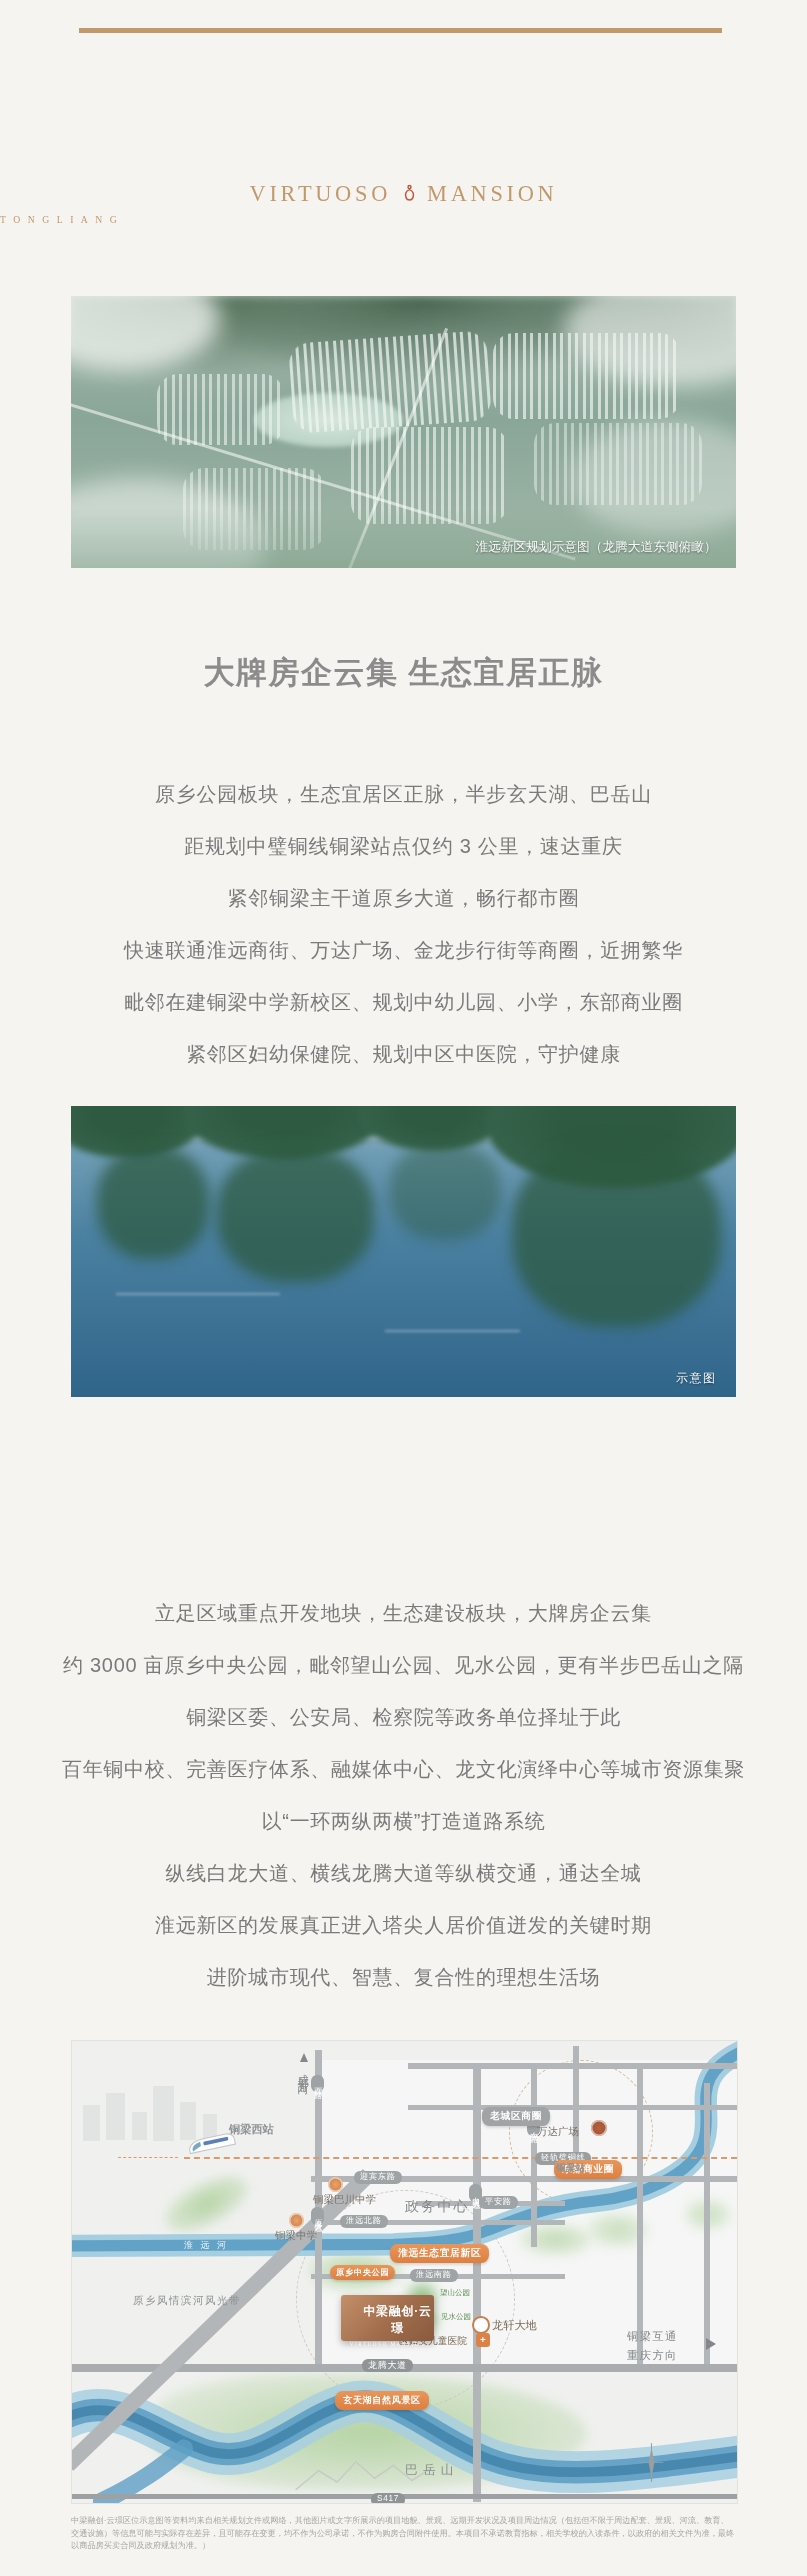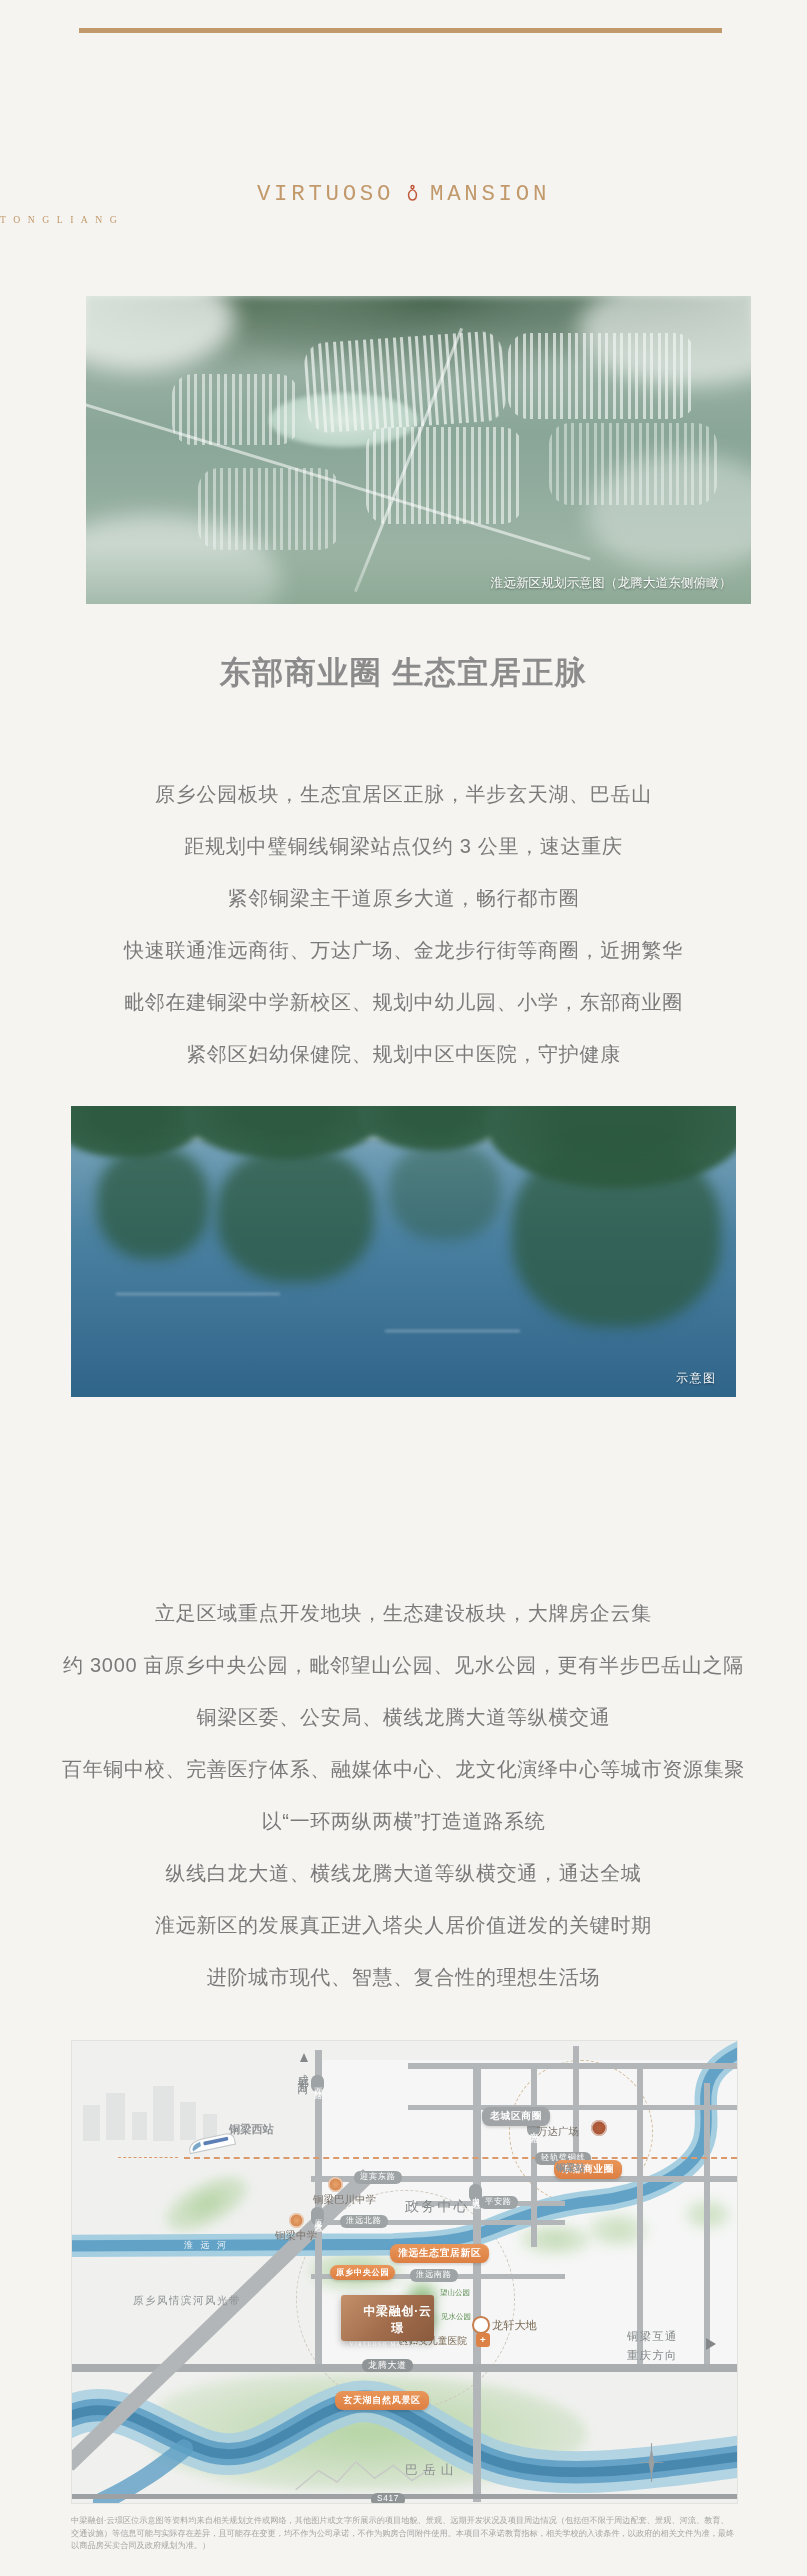--- a/index.html
+++ b/index.html
@@ -4,21 +4,21 @@
 <style>
   html,body{margin:0;padding:0;background:#e9e8e5;}
   .canvas{position:relative;width:807px;height:2576px;margin:0 auto;background:#f5f4f1;
           font-family:"Liberation Sans",sans-serif;overflow:hidden;}
   
   .top-rule{position:absolute;left:79px;top:28px;width:643px;height:4.5px;background:#c2996b;}
   .main-title{position:absolute;left:0;right:0;top:91px;text-align:center;
     font-family:"Liberation Serif",serif;font-weight:700;font-size:57px;color:#2e8875;
     letter-spacing:4.5px;word-spacing:19.4px;}
   .logo-row{position:absolute;left:0;right:0;top:181px;display:flex;justify-content:center;align-items:center;gap:10.5px;
-    font-family:Liberation Mono, monospace;font-size:22.4px;color:#c2996b;letter-spacing:3.7px;}
+    font-family:Liberation Serif, serif;font-size:22.4px;color:#c2996b;letter-spacing:3.7px;}
   .logo-sub{position:absolute;left:0;right:0;top:214px;
     font-family:"Liberation Serif",serif;font-size:9.7px;letter-spacing:7.5px;color:#c2996b;}
   
   .photo{position:absolute;overflow:hidden;}
   .photo .cap{position:absolute;z-index:9;color:rgba(255,255,255,.96);text-shadow:0 0.7px 2.2px rgba(0,0,0,.45);}
   
   .hero-base{position:absolute;inset:0;background:linear-gradient(180deg,#b6c7bd 0%,#9db3a6 16%,#89a698 45%,#97b0a1 75%,#a8bcab 100%);}
   .h-mount{position:absolute;left:0;right:0;top:0;height:97px;filter:blur(4.5px);
     background:radial-gradient(55% 120% at 18% 0%,#4c6a52 0%,rgba(76,106,82,0) 70%),
                radial-gradient(48% 120% at 52% 0%,#41604a 0%,rgba(65,96,74,0) 75%),
@@ -79,41 +79,41 @@
     <span>VIRTUOSO</span>
     <span style="display:inline-flex;">
       <svg width="15" height="21" viewBox="0 0 20 28">
           <path d="M10 2 C12.6 2 12.6 6 10 6.8 C7.4 6 7.4 2 10 2 Z M10 7.5 C15 9 16.5 14 14.5 18.5 C12.8 22.3 7.2 22.3 5.5 18.5 C3.5 14 5 9 10 7.5 Z" fill="none" stroke="#c0583a" stroke-width="2"></path>
         </svg>
     </span>
     <span>MANSION</span>
   </div>
   <div class="logo-sub">TONGLIANG</div>
 
-  <div class="photo" style="left:71px;top:296px;width:665px;height:308px;margin-left:15px;">
+  <div class="photo" style="left:71px;top:296px;width:665px;height:272px;">
     <div class="hero-base"></div>
     <div class="h-mount"></div>
     <div class="cloud" style="left:-45px;top:-30px;width:194px;height:105px;"></div>
     <div class="cloud" style="right:-52px;top:-22.4px;width:224px;height:112px;opacity:.8;"></div>
     <div class="cloud" style="left:-60px;bottom:-45px;width:254px;height:135px;opacity:.7;"></div>
     <div class="cloud" style="right:-30px;bottom:30px;width:194px;height:120px;opacity:.5;"></div>
     <div class="h-lake" style="left:183px;top:97px;width:149px;height:54px;"></div>
     <div class="towers" style="left:220px;top:41px;width:198px;height:90px;transform:rotate(-4deg);opacity:.85;"></div>
     <div class="towers" style="left:422px;top:37px;width:187px;height:86px;opacity:.8;"></div>
     <div class="towers" style="left:86px;top:78px;width:127px;height:71px;opacity:.7;"></div>
     <div class="towers" style="left:463px;top:127px;width:168px;height:82px;opacity:.55;"></div>
     <div class="towers" style="left:280px;top:131px;width:157px;height:97px;opacity:.75;"></div>
     <div class="towers" style="left:112px;top:172px;width:142px;height:82px;opacity:.6;"></div>
     <div class="h-road" style="left:-22.4px;top:183px;width:538px;height:3px;transform:rotate(17deg);"></div>
     <div class="h-road" style="left:321px;top:22.4px;width:3px;height:284px;transform:rotate(22deg);"></div>
     <div class="h-foot"></div>
     <div class="cap" style="right:19.4px;bottom:12px;font-size:12.7px;">淮远新区规划示意图（龙腾大道东侧俯瞰）</div>
   </div>
 
-  <div class="sec-title" style="top:652px;">东部商业圈 生态宜居正脉</div>
+  <div class="sec-title" style="top:652px;">大牌房企云集 生态宜居正脉</div>
   <div class="para" style="top:768px;">
     <div>原乡公园板块，生态宜居区正脉，半步玄天湖、巴岳山</div>
     <div>距规划中璧铜线铜梁站点仅约 3 公里，速达重庆</div>
     <div>紧邻铜梁主干道原乡大道，畅行都市圈</div>
     <div>快速联通淮远商街、万达广场、金龙步行街等商圈，近拥繁华</div>
     <div>毗邻在建铜梁中学新校区、规划中幼儿园、小学，东部商业圈</div>
     <div>紧邻区妇幼保健院、规划中区中医院，守护健康</div>
   </div>
 
   <div class="photo" style="left:71px;top:1106px;width:665px;height:291px;">
@@ -128,21 +128,21 @@
     <div class="refl" style="left:318px;top:37px;width:112px;height:97px;opacity:.6;"></div>
     <div class="refl" style="left:441px;top:34px;width:209px;height:187px;"></div>
     <div class="glint" style="left:45px;top:187px;width:164px;"></div>
     <div class="glint" style="left:314px;top:224px;width:135px;"></div>
     <div class="cap" style="right:19.4px;bottom:10.5px;font-size:12px;letter-spacing:1.5px;">示意图</div>
   </div>
 
   <div class="para" style="top:1587px;">
     <div>立足区域重点开发地块，生态建设板块，大牌房企云集</div>
     <div>约 3000 亩原乡中央公园，毗邻望山公园、见水公园，更有半步巴岳山之隔</div>
-    <div>铜梁区委、公安局、横线龙腾大道等纵横交通</div>
+    <div>铜梁区委、公安局、检察院等政务单位择址于此</div>
     <div>百年铜中校、完善医疗体系、融媒体中心、龙文化演绎中心等城市资源集聚</div>
     <div>以“一环两纵两横”打造道路系统</div>
     <div>纵线白龙大道、横线龙腾大道等纵横交通，通达全城</div>
     <div>淮远新区的发展真正进入塔尖人居价值迸发的关键时期</div>
     <div>进阶城市现代、智慧、复合性的理想生活场</div>
   </div>
 
   <div class="map">
 
     <div class="blk" style="left:247px;top:18.7px;width:418px;height:306px;"></div>

